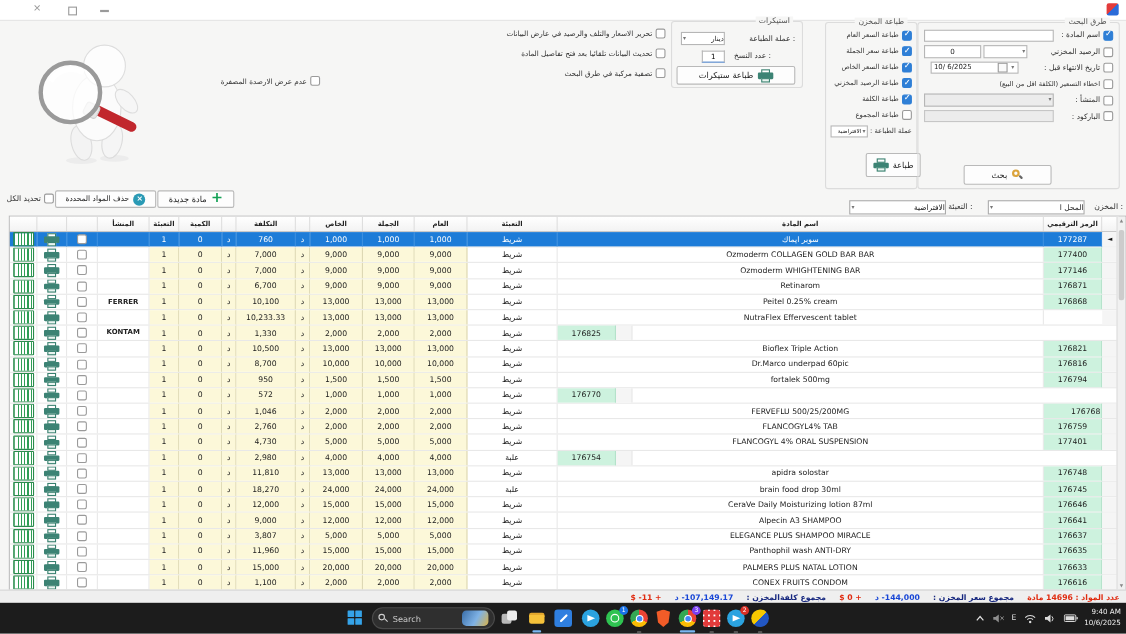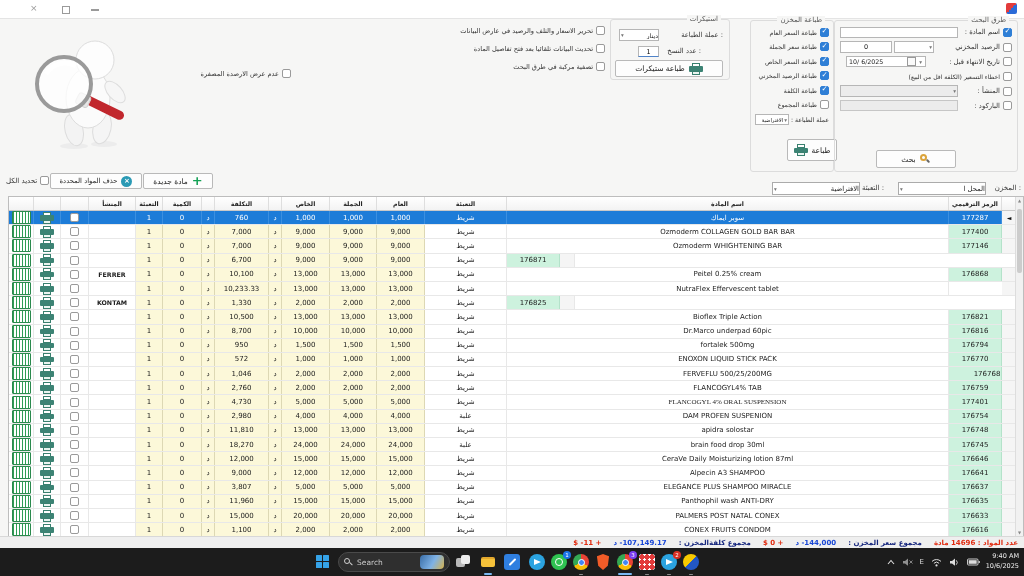--- a/index.html
+++ b/index.html
@@ -444,20 +444,21 @@
           <div class="dcell org" style="width: 47px;"></div>
           <div class="dcell y" style="width: 27px;">1</div>
           <div class="dcell y" style="width: 39px;">0</div>
           <div class="dcell y" style="width: 13px;">د</div>
           <div class="dcell y" style="width: 54px;">6,700</div>
           <div class="dcell y" style="width: 13px;">د</div>
           <div class="dcell y" style="width: 48px;">9,000</div>
           <div class="dcell y" style="width: 47px;">9,000</div>
           <div class="dcell y" style="width: 48px;">9,000</div>
           <div class="dcell" style="width: 82px;">شريط</div>
+          <div class="dcell" style="width: 442px;">Retinarom</div>
           <div class="dcell g" style="width: 53px;">176871</div>
           <div class="dcell ind" style="width: 15px;"></div>
         </div>
         <div class="grow">
           <div class="dcell" style="width: 25px;">
             <span class="barcode"></span>
           </div>
           <div class="dcell" style="width: 27px;">
             <span class="printer">
               <span class="pbody"></span>
@@ -624,21 +625,20 @@
           <div class="dcell org" style="width: 47px;"></div>
           <div class="dcell y" style="width: 27px;">1</div>
           <div class="dcell y" style="width: 39px;">0</div>
           <div class="dcell y" style="width: 13px;">د</div>
           <div class="dcell y" style="width: 54px;">572</div>
           <div class="dcell y" style="width: 13px;">د</div>
           <div class="dcell y" style="width: 48px;">1,000</div>
           <div class="dcell y" style="width: 47px;">1,000</div>
           <div class="dcell y" style="width: 48px;">1,000</div>
           <div class="dcell" style="width: 82px;">شريط</div>
-          <div class="dcell" style="width: 442px;">ENOXON LIQUID STICK PACK</div>
           <div class="dcell g" style="width: 53px;">176770</div>
           <div class="dcell ind" style="width: 15px;"></div>
         </div>
         <div class="grow">
           <div class="dcell" style="width: 25px;">
             <span class="barcode"></span>
           </div>
           <div class="dcell" style="width: 27px;">
             <span class="printer">
               <span class="pbody"></span>
@@ -702,21 +702,21 @@
           <div class="dcell org" style="width: 47px;"></div>
           <div class="dcell y" style="width: 27px;">1</div>
           <div class="dcell y" style="width: 39px;">0</div>
           <div class="dcell y" style="width: 13px;">د</div>
           <div class="dcell y" style="width: 54px;">4,730</div>
           <div class="dcell y" style="width: 13px;">د</div>
           <div class="dcell y" style="width: 48px;">5,000</div>
           <div class="dcell y" style="width: 47px;">5,000</div>
           <div class="dcell y" style="width: 48px;">5,000</div>
           <div class="dcell" style="width: 82px;">شريط</div>
-          <div class="dcell" style="width: 442px; font-family: Liberation Serif, serif;">FLANCOGYL 4% ORAL SUSPENSION</div>
+          <div class="dcell" style="width: 442px;">FLANCOGYL 4% ORAL SUSPENSION</div>
           <div class="dcell g" style="width: 53px;">177401</div>
           <div class="dcell ind" style="width: 15px;"></div>
         </div>
         <div class="grow">
           <div class="dcell" style="width: 25px;">
             <span class="barcode"></span>
           </div>
           <div class="dcell" style="width: 27px;">
             <span class="printer">
               <span class="pbody"></span>
@@ -728,21 +728,20 @@
           <div class="dcell org" style="width: 47px;"></div>
           <div class="dcell y" style="width: 27px;">1</div>
           <div class="dcell y" style="width: 39px;">0</div>
           <div class="dcell y" style="width: 13px;">د</div>
           <div class="dcell y" style="width: 54px;">2,980</div>
           <div class="dcell y" style="width: 13px;">د</div>
           <div class="dcell y" style="width: 48px;">4,000</div>
           <div class="dcell y" style="width: 47px;">4,000</div>
           <div class="dcell y" style="width: 48px;">4,000</div>
           <div class="dcell" style="width: 82px;">علبة</div>
-          <div class="dcell" style="width: 442px;">DAM PROFEN SUSPENION</div>
           <div class="dcell g" style="width: 53px;">176754</div>
           <div class="dcell ind" style="width: 15px;"></div>
         </div>
         <div class="grow">
           <div class="dcell" style="width: 25px;">
             <span class="barcode"></span>
           </div>
           <div class="dcell" style="width: 27px;">
             <span class="printer">
               <span class="pbody"></span>
@@ -910,21 +909,21 @@
           <div class="dcell org" style="width: 47px;"></div>
           <div class="dcell y" style="width: 27px;">1</div>
           <div class="dcell y" style="width: 39px;">0</div>
           <div class="dcell y" style="width: 13px;">د</div>
           <div class="dcell y" style="width: 54px;">15,000</div>
           <div class="dcell y" style="width: 13px;">د</div>
           <div class="dcell y" style="width: 48px;">20,000</div>
           <div class="dcell y" style="width: 47px;">20,000</div>
           <div class="dcell y" style="width: 48px;">20,000</div>
           <div class="dcell" style="width: 82px;">شريط</div>
-          <div class="dcell" style="width: 442px;">PALMERS POST NATAL CONEX</div>
+          <div class="dcell" style="width: 442px;">PALMERS PLUS NATAL LOTION</div>
           <div class="dcell g" style="width: 53px;">176633</div>
           <div class="dcell ind" style="width: 15px;"></div>
         </div>
         <div class="grow">
           <div class="dcell" style="width: 25px;">
             <span class="barcode"></span>
           </div>
           <div class="dcell" style="width: 27px;">
             <span class="printer">
               <span class="pbody"></span>

